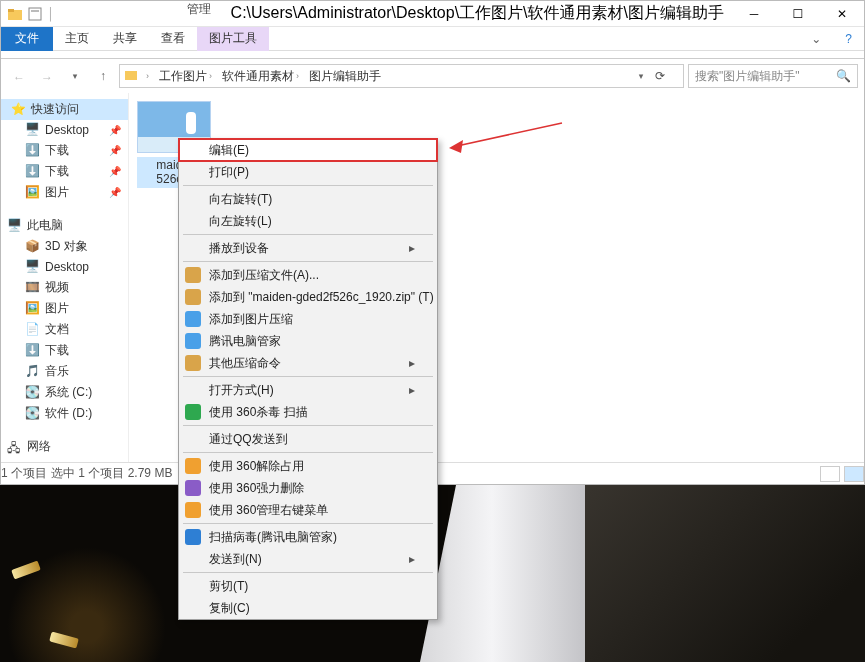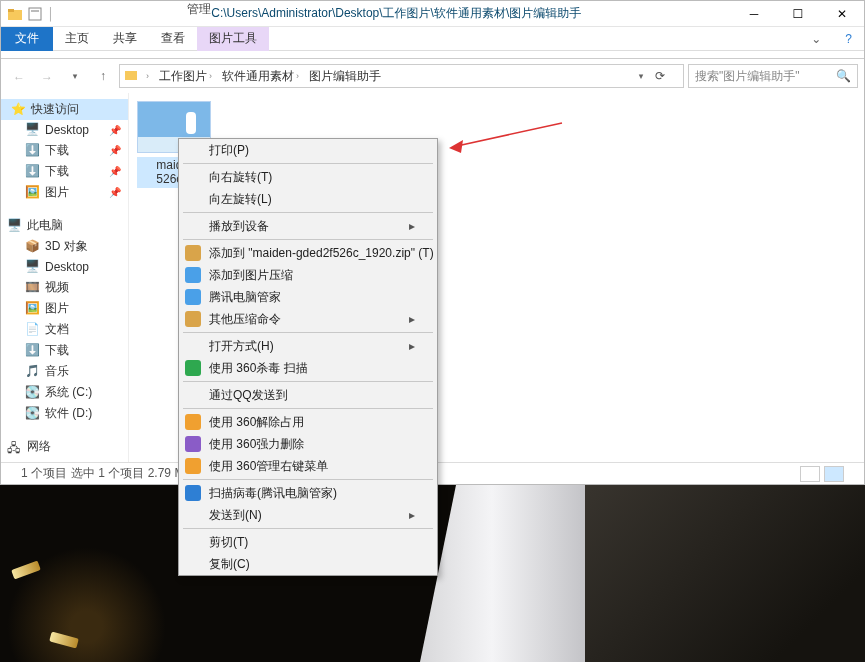--- a/index.html
+++ b/index.html
@@ -1,21 +1,21 @@
 <!DOCTYPE html>
 <html><head>
 <meta charset="utf-8">
 <style>
   * { margin:0; padding:0; box-sizing:border-box; font-family:"Microsoft YaHei","Segoe UI",sans-serif; font-size:12px; }
   body { background:#fff; width:865px; height:662px; overflow:hidden; position:relative; }
   .window { width:865px; height:485px; background:#fff; border:1px solid #bbb; position:absolute; top:0; left:0; }
   .titlebar { height:26px; background:#fff; display:flex; align-items:center; border-bottom:1px solid #e5e5e5;}
   .quick { display:flex; align-items:center; gap:4px; padding:0 6px;}
   .qicon { width:16px; height:16px; display:inline-block; }
-  .ttext { flex:1; text-align:center; color:#0c4a6e; font-size:12px; white-space:nowrap; overflow:hidden; text-overflow:ellipsis; padding:0 8px;}
+  .ttext { flex:1; text-align:right; color:#000000; font-size:16px; white-space:nowrap; overflow:hidden; text-overflow:ellipsis; padding:0 8px;}
   .wbtns { display:flex; }
   .wbtn { width:44px; height:26px; display:flex; align-items:center; justify-content:center; color:#000;}
   .ribbon-tabs { height:24px; display:flex; align-items:center; border-bottom:1px solid #ddd; }
   .file-tab { background:#1e74c8; color:#fff; padding:4px 14px; height:24px; display:flex; align-items:center;}
   .rtab { padding:4px 12px; color:#333; height:24px; display:flex; align-items:center;}
   .rtab.ctx { background:#e8d7f7;}
   .ribbon-hdr-ctx { position:absolute; top:0; left:178px; height:12px; font-size:12px; padding:0 8px; color:#444;}
   .ribbon-body { height:8px; border-bottom:1px solid #ccc;}
   .nav { height:34px; display:flex; align-items:center; padding:0 6px; gap:4px;}
   .navbtn { width:24px; height:24px; display:flex; align-items:center; justify-content:center; color:#666; border-radius:2px;}
@@ -31,21 +31,21 @@
   .shdr { display:flex; align-items:center; gap:4px; padding:2px 6px; color:#333; font-weight:500;}
   .sitem { display:flex; align-items:center; gap:4px; padding:2px 6px 2px 24px; color:#333; position:relative;}
   .sitem.sel { background:#cde8ff;}
   .pin { position:absolute; right:6px; color:#7a8aa0; font-size:10px;}
   .sic { width:16px; height:16px; display:inline-block;}
   .content { flex:1; background:#fff; position:relative; padding:8px;}
   .thumb { width:78px; text-align:center;}
   .timg { width:74px; height:52px; border:1px solid #b7d3f1; background:linear-gradient(#7db8e8 0%,#7db8e8 70%,#d9ecf9 70%,#d9ecf9 100%); position:relative;}
   .timg::after{ content:""; position:absolute; right:14px; top:10px; width:10px; height:22px; background:#fff; border-radius:4px;}
   .tname { font-size:12px; color:#333; word-break:break-all; line-height:1.2; margin-top:4px; background:#cde8ff; padding:1px;}
-  .status { height:22px; border-top:1px solid #ddd; display:flex; align-items:center; font-size:12px; color:#555; padding:0 20px; gap:4px; position:absolute; bottom:0; left:0; right:0;}
+  .status { height:22px; border-top:1px solid #ddd; display:flex; align-items:center; font-size:12px; color:#555; padding:0 0; gap:4px; position:absolute; bottom:0; left:0; right:0;}
   .view-t { margin-left:auto; display:flex; gap:4px;}
   .vbtn { width:20px; height:16px; border:1px solid #ccc;}
   
   .ctxmenu { position:absolute; left:178px; top:138px; width:260px; background:#f2f2f2; border:1px solid #a0a0a0; box-shadow:3px 3px 6px rgba(0,0,0,.25); z-index:50;}
   .mi { height:22px; display:flex; align-items:center; padding:0 22px 0 30px; color:#222; position:relative; white-space:nowrap;}
   .mi .micon{ position:absolute; left:6px; width:16px; height:16px;}
   .mi .arrow{ margin-left:auto; color:#555;}
   .sep { height:1px; background:#c8c8c8; margin:2px 4px;}
   .mi.boxed { outline:2px solid #d33; outline-offset:-1px; background:#fff;}
   
@@ -222,36 +222,43 @@
     <span>1 个项目</span>
     <span>选中 1 个项目  2.79 MB</span>
     <div class="view-t">
       <div class="vbtn"></div>
       <div class="vbtn" style="background:#cde8ff;"></div>
     </div>
   </div>
 </div>
 
 <div class="ctxmenu" id="ctxmenu">
+    <div class="mi boxed">
+      <span>编辑(E)</span>
+    </div>
     <div class="mi">
       <span>打印(P)</span>
     </div>
     <div class="sep"></div>
     <div class="mi">
       <span>向右旋转(T)</span>
     </div>
     <div class="mi">
       <span>向左旋转(L)</span>
     </div>
     <div class="sep"></div>
     <div class="mi">
       <span>播放到设备</span>
       <span class="arrow">▸</span>
     </div>
     <div class="sep"></div>
+    <div class="mi">
+      <span class="micon" style="background:#d9a44a;border-radius:3px;"></span>
+      <span>添加到压缩文件(A)...</span>
+    </div>
     <div class="mi">
       <span class="micon" style="background:#d9a44a;border-radius:3px;"></span>
       <span>添加到 "maiden-gded2f526c_1920.zip" (T)</span>
     </div>
     <div class="mi">
       <span class="micon" style="background:#4aa0e8;border-radius:3px;"></span>
       <span>添加到图片压缩</span>
     </div>
     <div class="mi">
       <span class="micon" style="background:#4aa0e8;border-radius:3px;"></span>

